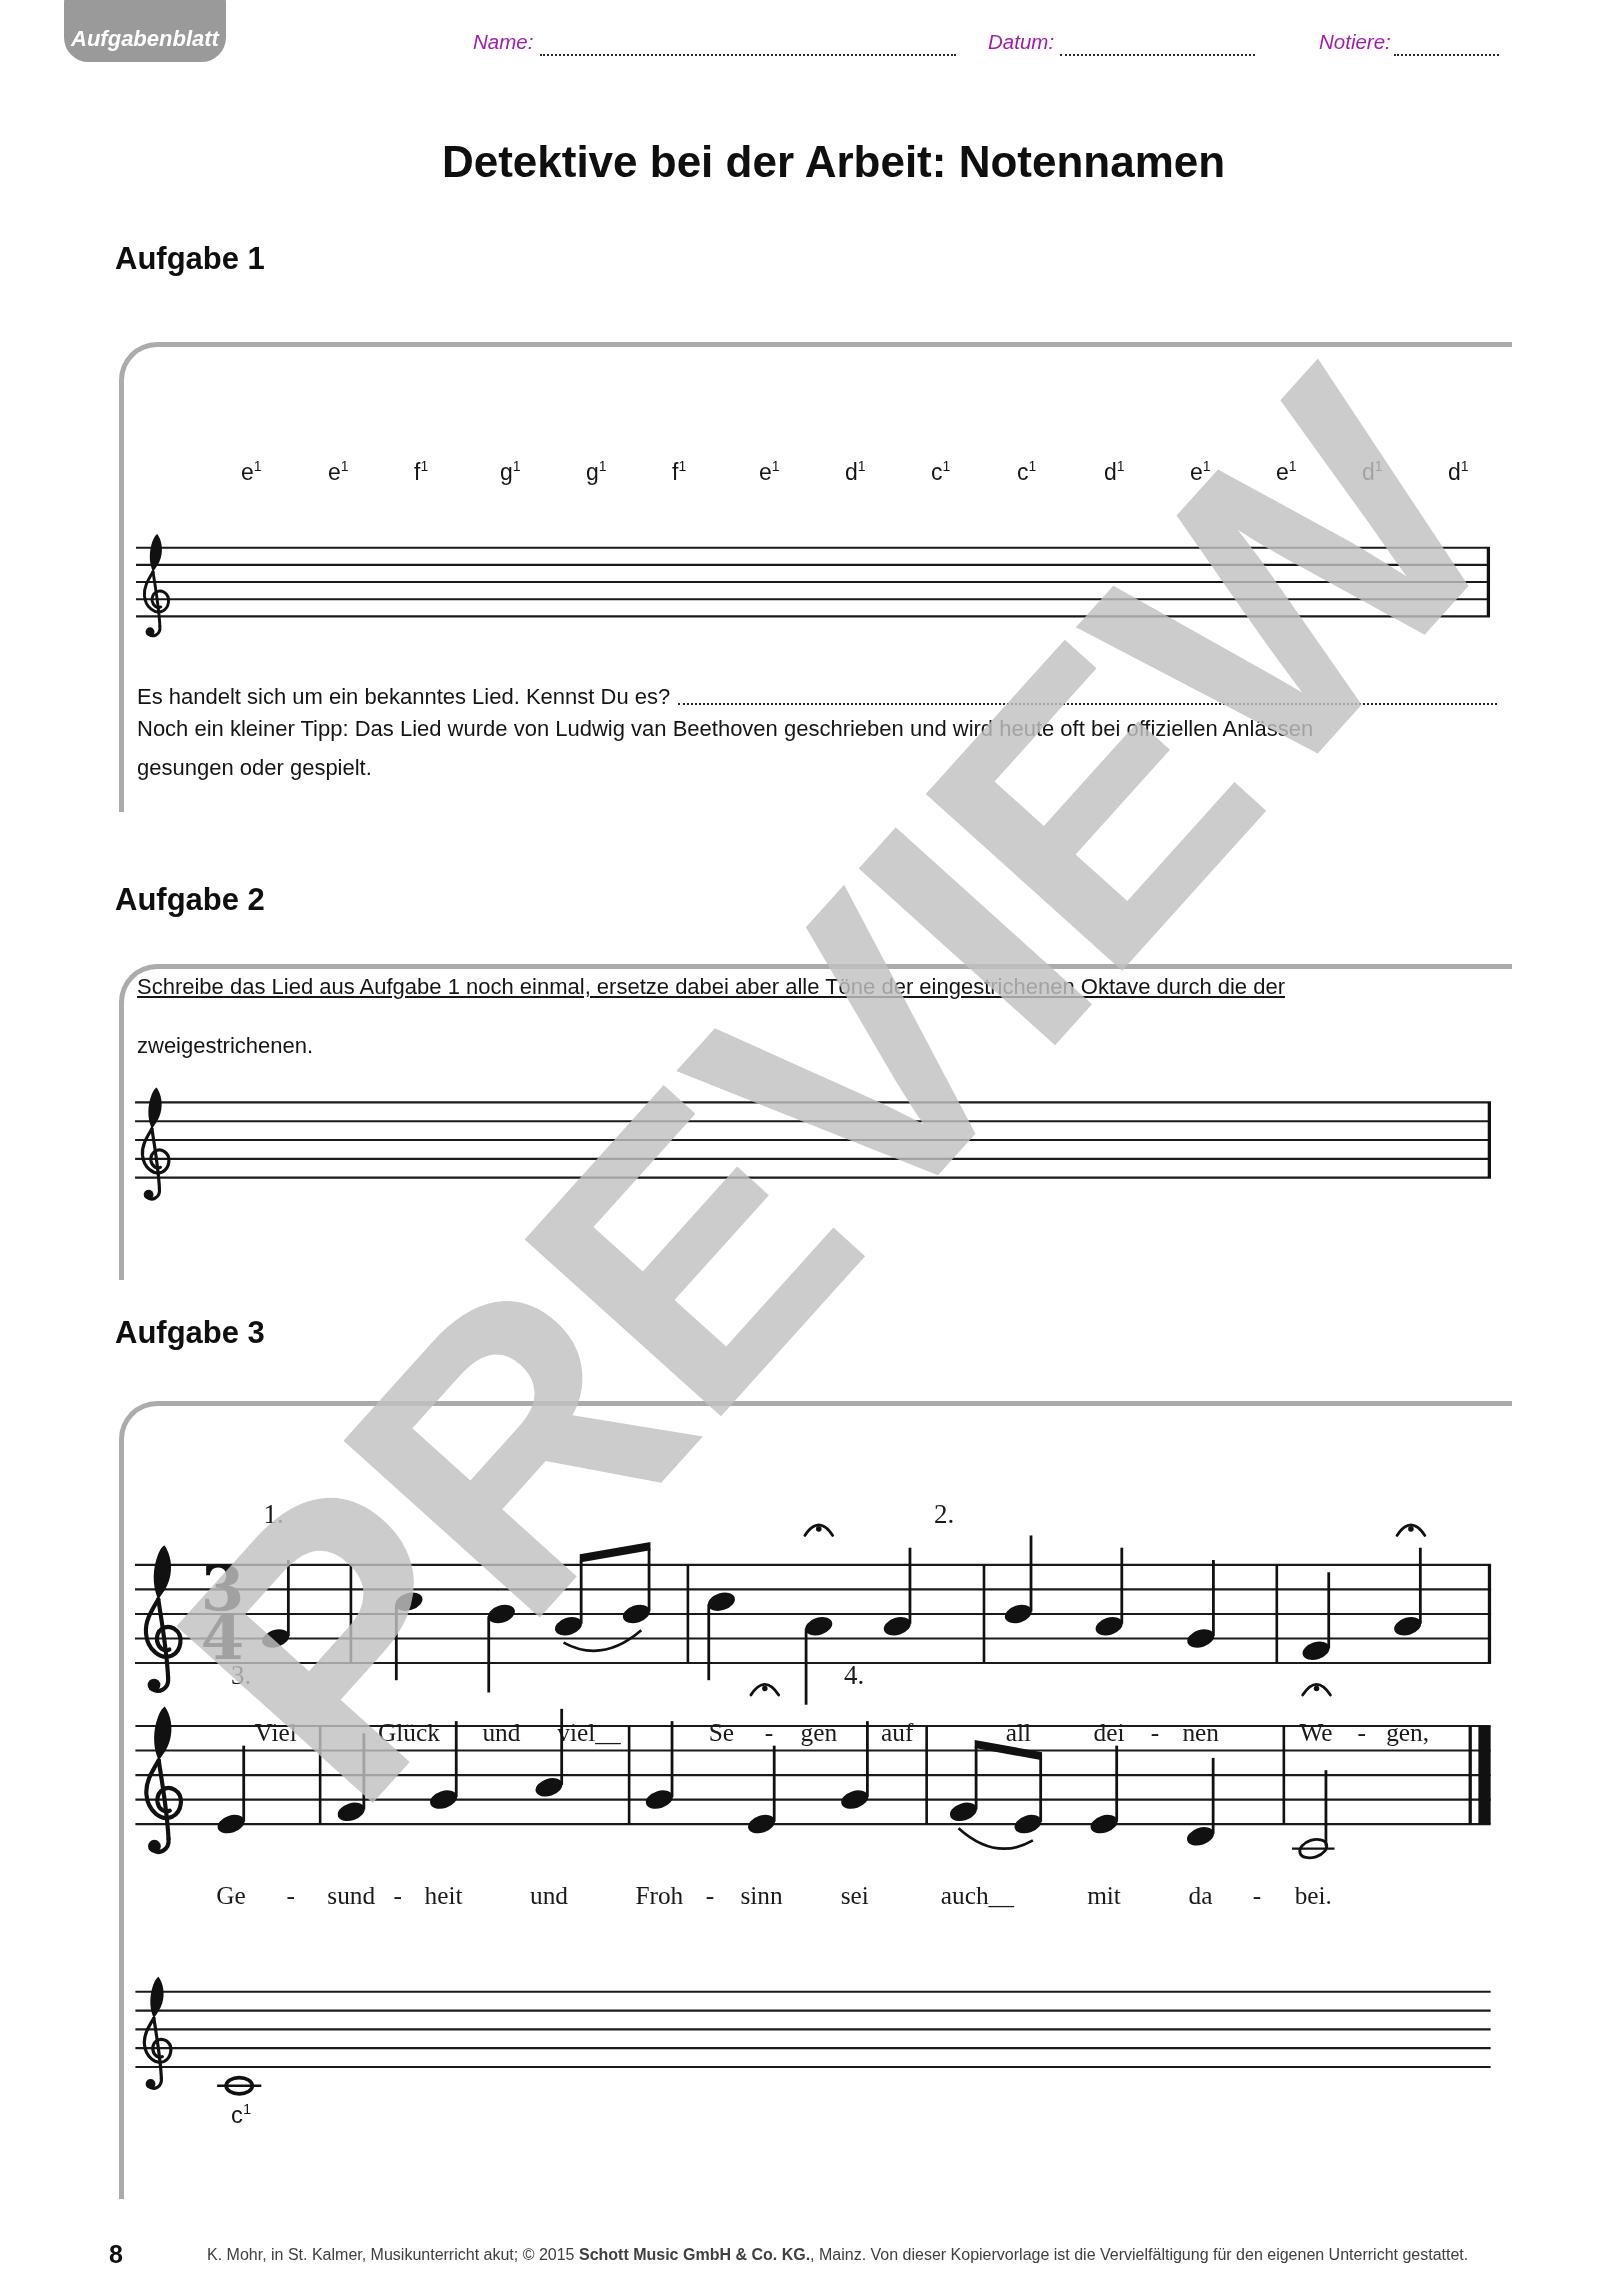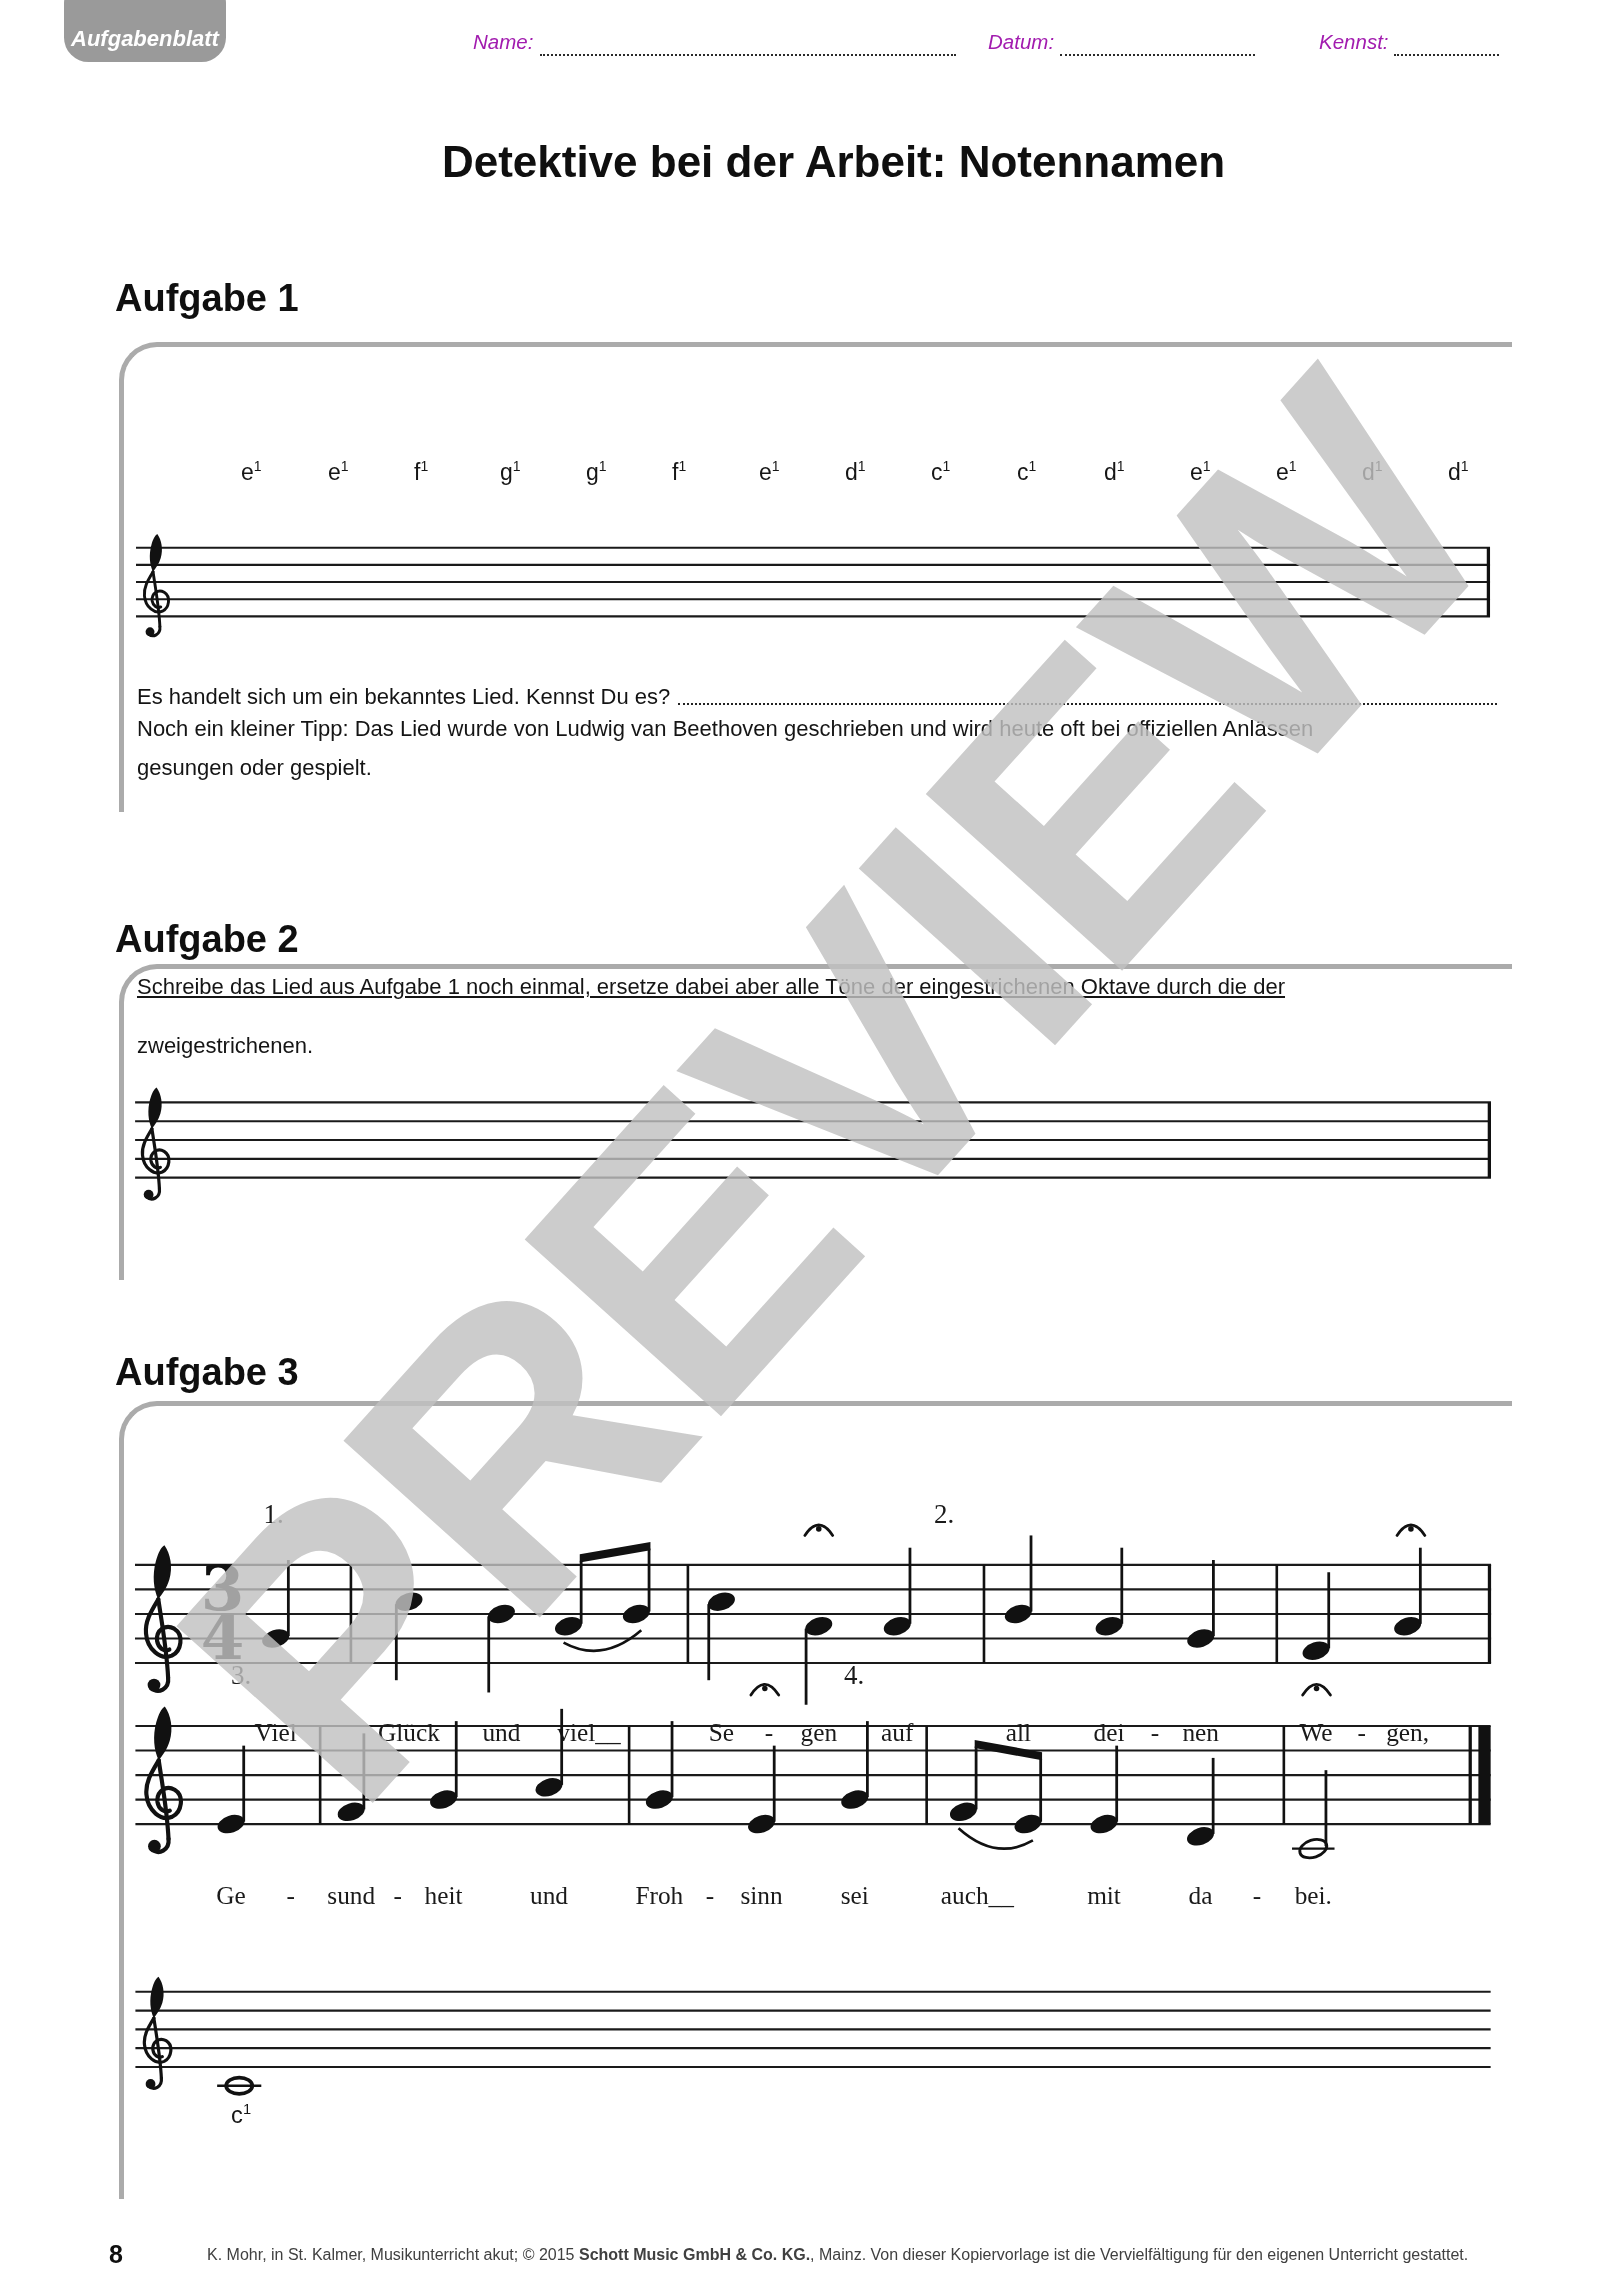--- a/index.html
+++ b/index.html
@@ -5,21 +5,21 @@
   html,body{margin:0;padding:0;background:#fff;}
   #page{position:relative;width:1623px;height:2295px;background:#fff;overflow:hidden;
         font-family:"Liberation Sans",sans-serif;color:#141414;padding-left:44px;}
   .abs{position:absolute;}
   #badge{left:64px;top:-21px;width:162px;height:83px;background:#9a9a9a;border-radius:24.5px;
          color:#fff;font-style:italic;font-weight:bold;font-size:22px;
          display:flex;align-items:flex-end;justify-content:center;padding-bottom:9.8px;box-sizing:border-box;}
   .hlabel{top:29.5px;font-style:italic;font-size:20.5px;color:#a21caf;}
   .dotline{top:33px;border-bottom:2.9px dotted #2a2a2a;height:21px;}
   #title{left:0;width:100%;top:137px;text-align:center;font-size:44px;font-weight:bold;color:#0f0f0f;}
-  .task-heading{left:115px;font-size:38px;font-weight:bold;color:#0f0f0f;margin-top:36px;}
+  .task-heading{left:115px;font-size:31px;font-weight:bold;color:#0f0f0f;}
   .box{border-top:5.7px solid #ababab;border-left:5.7px solid #ababab;border-top-left-radius:38px;box-sizing:border-box;}
   #box1{left:119px;top:342px;width:1393px;height:470px;}
   #box2{left:119px;top:964px;width:1393px;height:316px;}
   #box3{left:119px;top:1401px;width:1393px;height:798px;}
   .instr{left:137px;font-size:22px;color:#151515;line-height:38px;white-space:nowrap;}
   .nname{position:absolute;top:0;font-size:23px;color:#161616;}
   .nname sup{font-size:14px;}
   #note-names{left:0;top:458px;width:1623px;height:41px;}
   #qrow{left:137px;top:684px;width:1360px;display:flex;font-size:22px;white-space:nowrap;}
   #qdots{flex:1;margin-left:8.2px;margin-bottom:4.9px;border-bottom:2.9px dotted #222;}
@@ -37,21 +37,21 @@
 <div id="page">
 
   <div id="badge" class="abs">
     <span>Aufgabenblatt</span>
   </div>
 
   <span class="abs hlabel" style="left:473px;">Name:</span>
   <span class="abs dotline" style="left:540px;width:416px;"></span>
   <span class="abs hlabel" style="left:988px;">Datum:</span>
   <span class="abs dotline" style="left:1060px;width:195px;"></span>
-  <span class="abs hlabel" style="left:1319px;">Kennst:</span>
+  <span class="abs hlabel" style="left:1319px;">Notiere:</span>
   <span class="abs dotline" style="left:1394px;width:105px;"></span>
 
   <div id="title" class="abs">Detektive bei der Arbeit: Notennamen</div>
 
   <div class="abs task-heading" style="top:241px;">Aufgabe 1</div>
   <div id="box1" class="abs box"></div>
   <div id="note-names" class="abs">
       <span class="nname" style="left: 241px;"><span>e</span><sup>1</sup></span>
       <span class="nname" style="left: 328px;"><span>e</span><sup>1</sup></span>
       <span class="nname" style="left: 414px;"><span>f</span><sup>1</sup></span>

